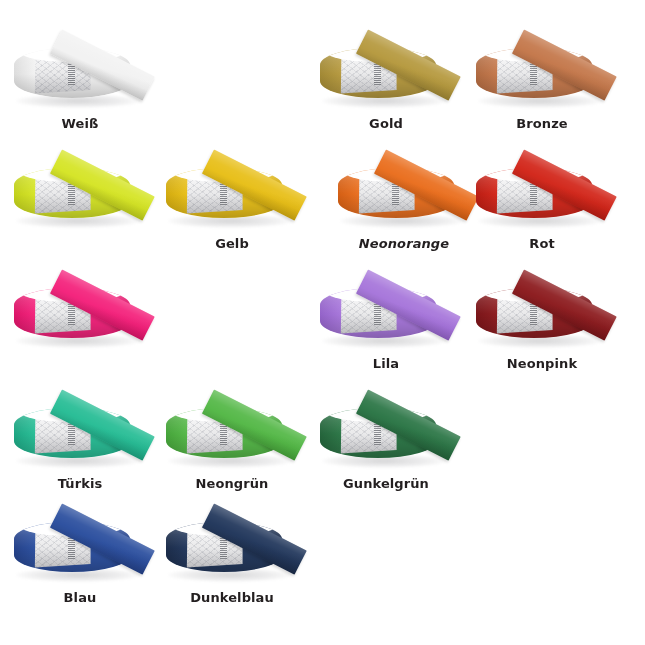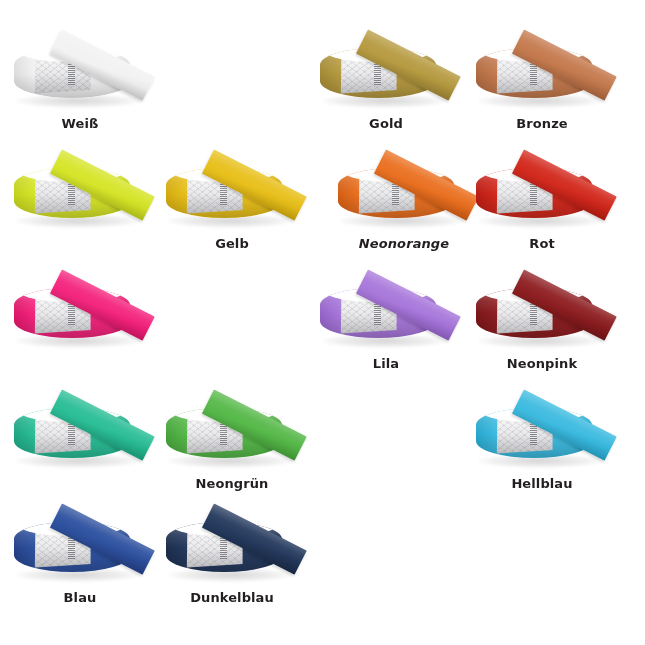--- a/index.html
+++ b/index.html
@@ -377,58 +377,59 @@
               <div class="serial"></div>
             </div>
             <div class="loop-shade"></div>
             <div class="loop-hole"></div>
           </div>
         </div>
         <div class="strip" style="background: linear-gradient(170deg, rgb(43, 190, 151) 0%, rgb(43, 190, 151) 55%, rgb(29, 166, 131) 100%);">
           <div class="strip-shade"></div>
         </div>
       </div>
+      <div class="caption">Türkis</div>
     </div>
     <div class="swatch-cell" style="left: 152px; top: 382px;">
       <div class="product">
         <div class="ground-shadow"></div>
         <div class="loop">
           <div class="loop-body">
             <div class="band-color" style="background: linear-gradient(90deg, rgb(70, 164, 58) 0%, rgb(87, 185, 74) 18%, rgb(87, 185, 74) 82%, rgb(70, 164, 58) 100%);"></div>
             <div class="loop-liner">
               <div class="serial"></div>
             </div>
             <div class="loop-shade"></div>
             <div class="loop-hole"></div>
           </div>
         </div>
         <div class="strip" style="background: linear-gradient(170deg, rgb(87, 185, 74) 0%, rgb(87, 185, 74) 55%, rgb(70, 164, 58) 100%);">
           <div class="strip-shade"></div>
         </div>
       </div>
       <div class="caption">Neongrün</div>
     </div>
-    <div class="swatch-cell" style="left: 462px; top: 382px;">
-      <div class="product">
-        <div class="ground-shadow"></div>
-        <div class="loop">
-          <div class="loop-body">
-            <div class="band-color" style="background: linear-gradient(90deg, rgb(39, 166, 204) 0%, rgb(62, 187, 224) 18%, rgb(62, 187, 224) 82%, rgb(39, 166, 204) 100%);"></div>
-            <div class="loop-liner">
-              <div class="serial"></div>
-            </div>
-            <div class="loop-shade"></div>
-            <div class="loop-hole"></div>
-          </div>
-        </div>
-        <div class="strip" style="background: linear-gradient(170deg, rgb(62, 187, 224) 0%, rgb(62, 187, 224) 55%, rgb(39, 166, 204) 100%);">
-          <div class="strip-shade"></div>
-        </div>
-      </div>
-      <div class="caption">Hellblau</div>
+    <div class="swatch-cell" style="left: 306px; top: 382px;">
+      <div class="product">
+        <div class="ground-shadow"></div>
+        <div class="loop">
+          <div class="loop-body">
+            <div class="band-color" style="background: linear-gradient(90deg, rgb(36, 100, 59) 0%, rgb(47, 120, 73) 18%, rgb(47, 120, 73) 82%, rgb(36, 100, 59) 100%);"></div>
+            <div class="loop-liner">
+              <div class="serial"></div>
+            </div>
+            <div class="loop-shade"></div>
+            <div class="loop-hole"></div>
+          </div>
+        </div>
+        <div class="strip" style="background: linear-gradient(170deg, rgb(47, 120, 73) 0%, rgb(47, 120, 73) 55%, rgb(36, 100, 59) 100%);">
+          <div class="strip-shade"></div>
+        </div>
+      </div>
+      <div class="caption">Gunkelgrün</div>
     </div>
     <div class="swatch-cell" style="left: 0px; top: 496px;">
       <div class="product">
         <div class="ground-shadow"></div>
         <div class="loop">
           <div class="loop-body">
             <div class="band-color" style="background: linear-gradient(90deg, rgb(37, 66, 138) 0%, rgb(47, 82, 160) 18%, rgb(47, 82, 160) 82%, rgb(37, 66, 138) 100%);"></div>
             <div class="loop-liner">
               <div class="serial"></div>
             </div>

